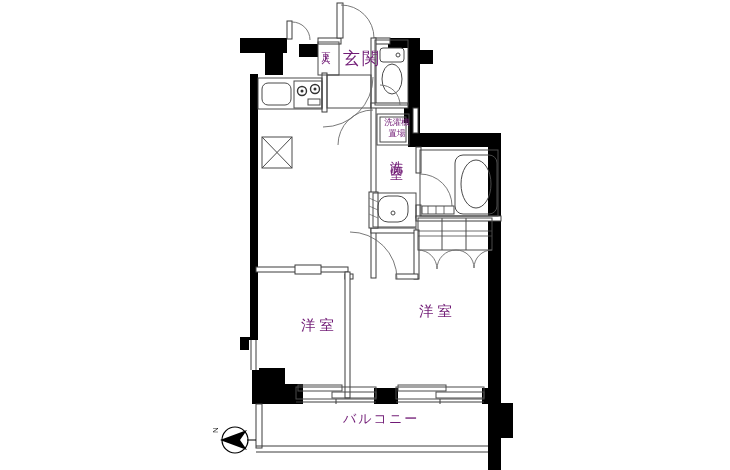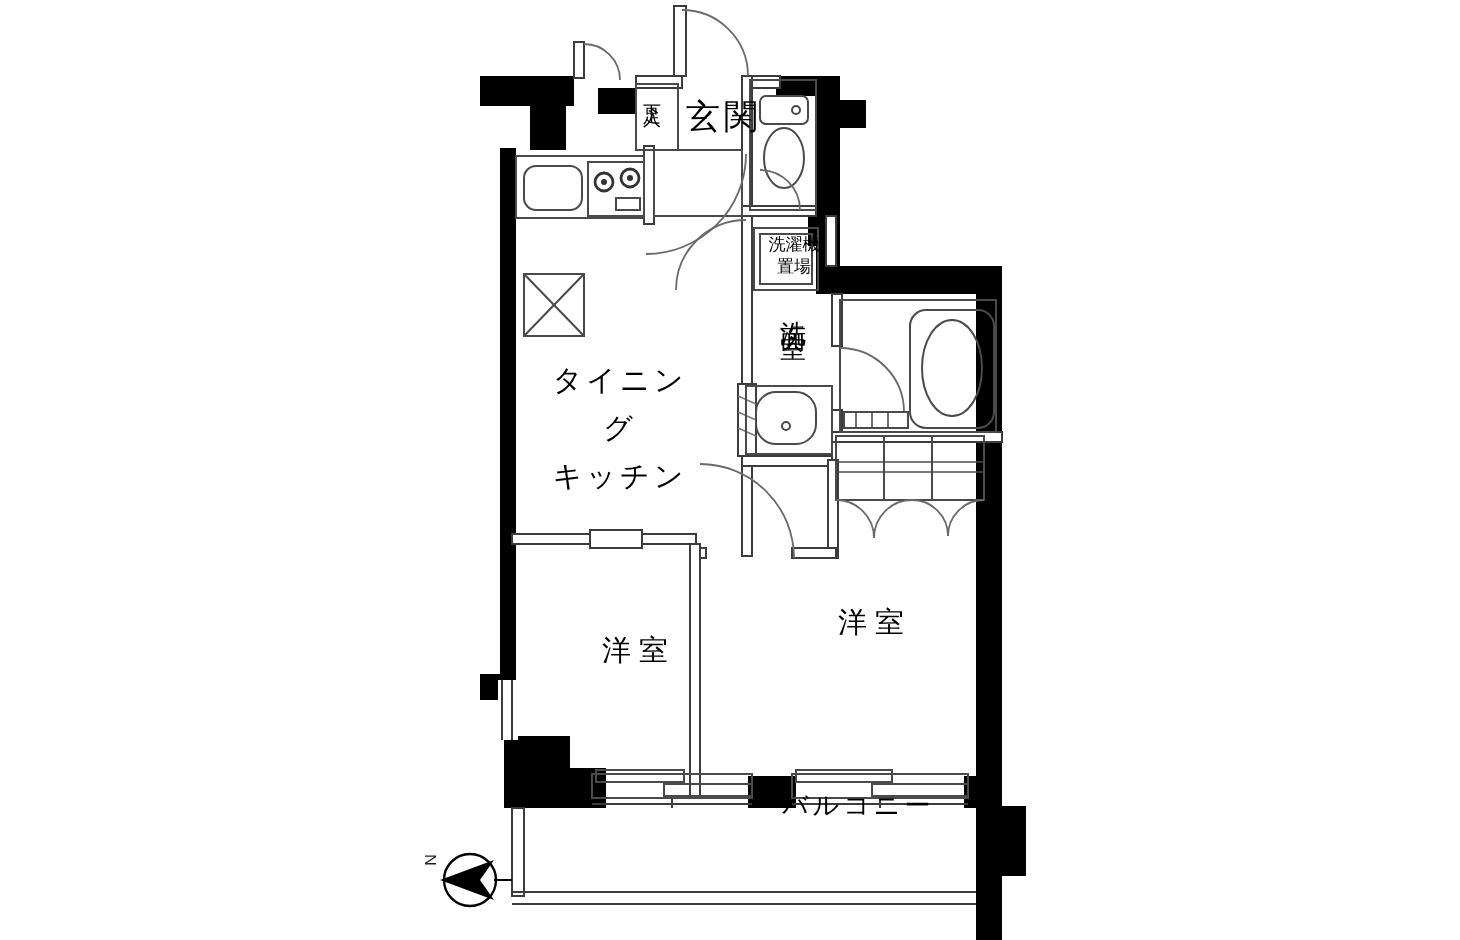--- a/index.html
+++ b/index.html
@@ -2,31 +2,31 @@
 <html><head>
 <meta charset="utf-8">
 <style>
   html,body{margin:0;padding:0;background:#fff;}
   #stage{
     position:relative;width:730px;height:470px;background:#ffffff;
     font-family:"Liberation Sans","DejaVu Sans",sans-serif;overflow:hidden;
   }
   #plan-svg{position:absolute;left:0;top:0;}
   .lbl{
-    position:absolute;color:#000000;white-space:nowrap;
+    position:absolute;color:#701a75;white-space:nowrap;
     font-family:"Liberation Sans","DejaVu Sans",sans-serif;
   }
   .lbl-genkan{left:343px;top:47px;font-size:17px;letter-spacing:2px;}
   .lbl-shoebox{left:319px;top:45px;font-size:9px;writing-mode:vertical-rl;text-orientation:upright;letter-spacing:1px;}
   .lbl-washer{left:376px;top:117px;width:42px;font-size:8.5px;line-height:1.35;text-align:center;white-space:normal;}
   .lbl-washroom{left:387px;top:150px;font-size:13px;writing-mode:vertical-rl;text-orientation:upright;letter-spacing:3px;}
   .lbl-dk{left:270px;top:180px;width:80px;font-size:14.5px;letter-spacing:2px;text-align:center;line-height:1.65;white-space:normal;}
   .lbl-room-left{left:301px;top:316px;font-size:14.5px;letter-spacing:4px;}
   .lbl-room-right{left:419px;top:302px;font-size:14.5px;letter-spacing:4px;}
-  .lbl-balcony{left:343px;top:394px;font-size:13px;letter-spacing:2px;margin-left:48px;}
+  .lbl-balcony{left:343px;top:410px;font-size:13px;letter-spacing:2px;}
   .thinwall{fill:#ffffff;stroke:#3c3c3c;stroke-width:1;}
   .fixline{fill:none;stroke:#4a4a4a;stroke-width:1;}
   .arc{fill:none;stroke:#6a6a6a;stroke-width:0.9;}
 </style>
 </head>
 <body>
 
 <div id="stage">
 
   <svg id="plan-svg" width="730" height="470" viewBox="0 0 730 470">
@@ -186,20 +186,16 @@
     </g>
   </svg>
 
   <div class="lbl lbl-genkan">玄関</div>
   <div class="lbl lbl-shoebox">下足入</div>
   <div class="lbl lbl-washer">
     <span>洗濯機</span><br>
     <span>置場</span>
   </div>
   <div class="lbl lbl-washroom">洗面室</div>
-  <div class="lbl lbl-dk">
-    <span>タイニング</span><br>
-    <span>キッチン</span>
-  </div>
   <div class="lbl lbl-room-left">洋室</div>
   <div class="lbl lbl-room-right">洋室</div>
   <div class="lbl lbl-balcony">バルコニー</div>
 </div>
 
 </body></html>

